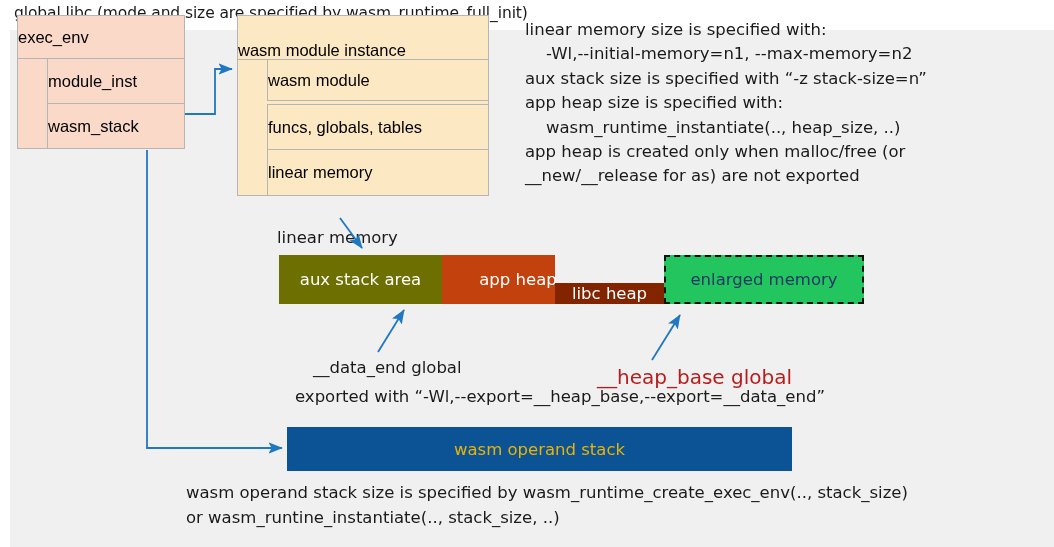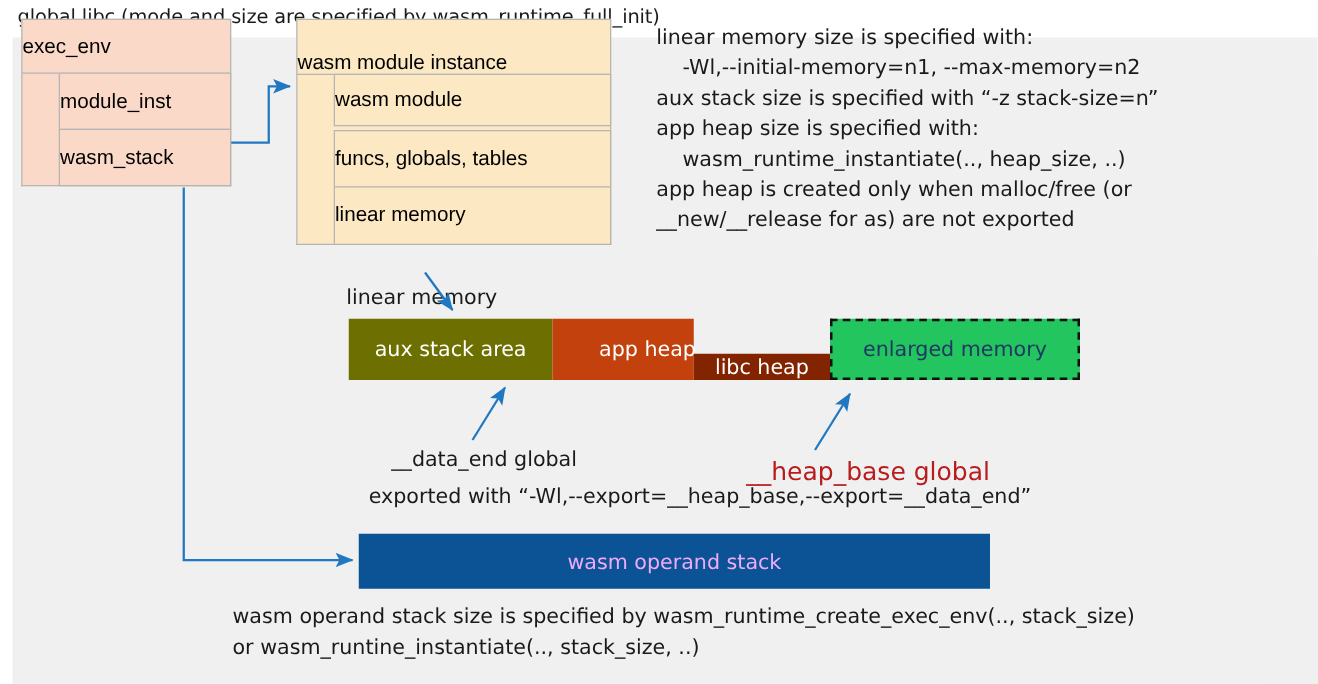--- a/index.html
+++ b/index.html
@@ -128,21 +128,21 @@
   #operand-stack-box {
     position: absolute;
     left: 287px;
     top: 427px;
     width: 505px;
     height: 44px;
     background: #0b5394;
     display: flex;
     align-items: center;
     justify-content: center;
-    color: #f0abfc;
+    color: #eab308;
     font-size: 16.5px;
   }
   #operand-stack-note {
     position: absolute;
     left: 186px;
     top: 480px;
     font-size: 16.5px;
     line-height: 25px;
     color: #1a1a1a;
     white-space: pre;

